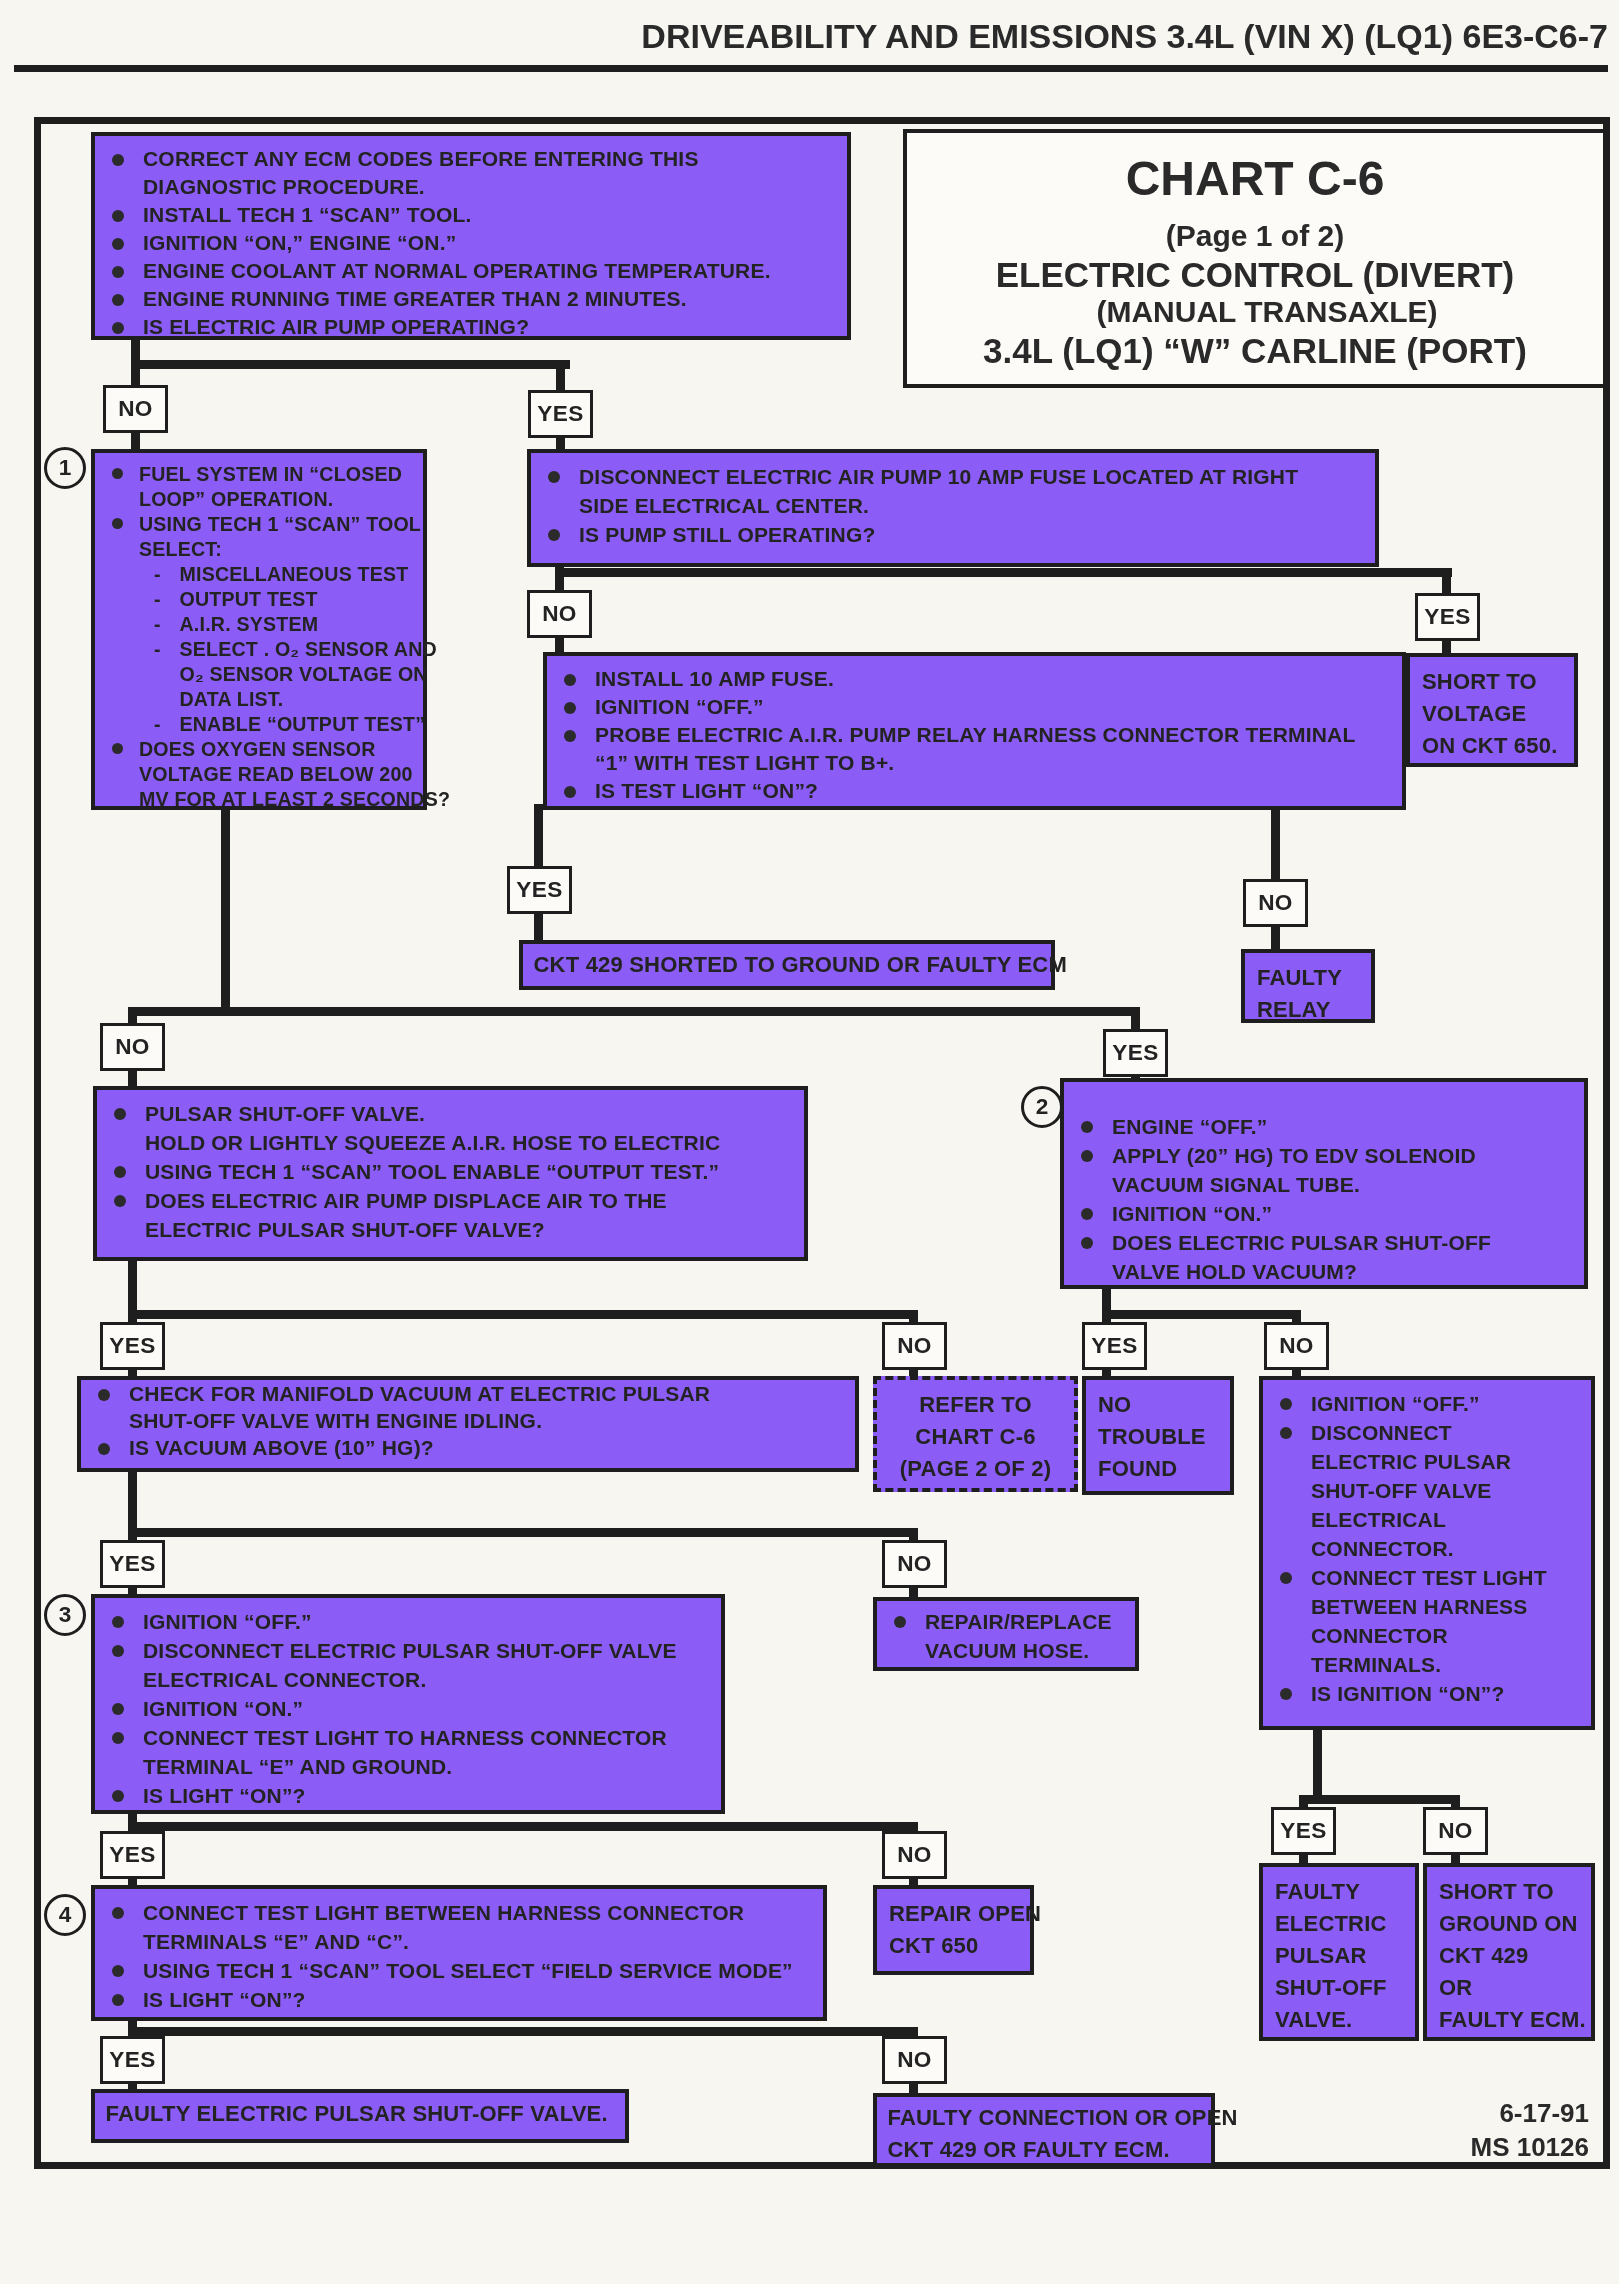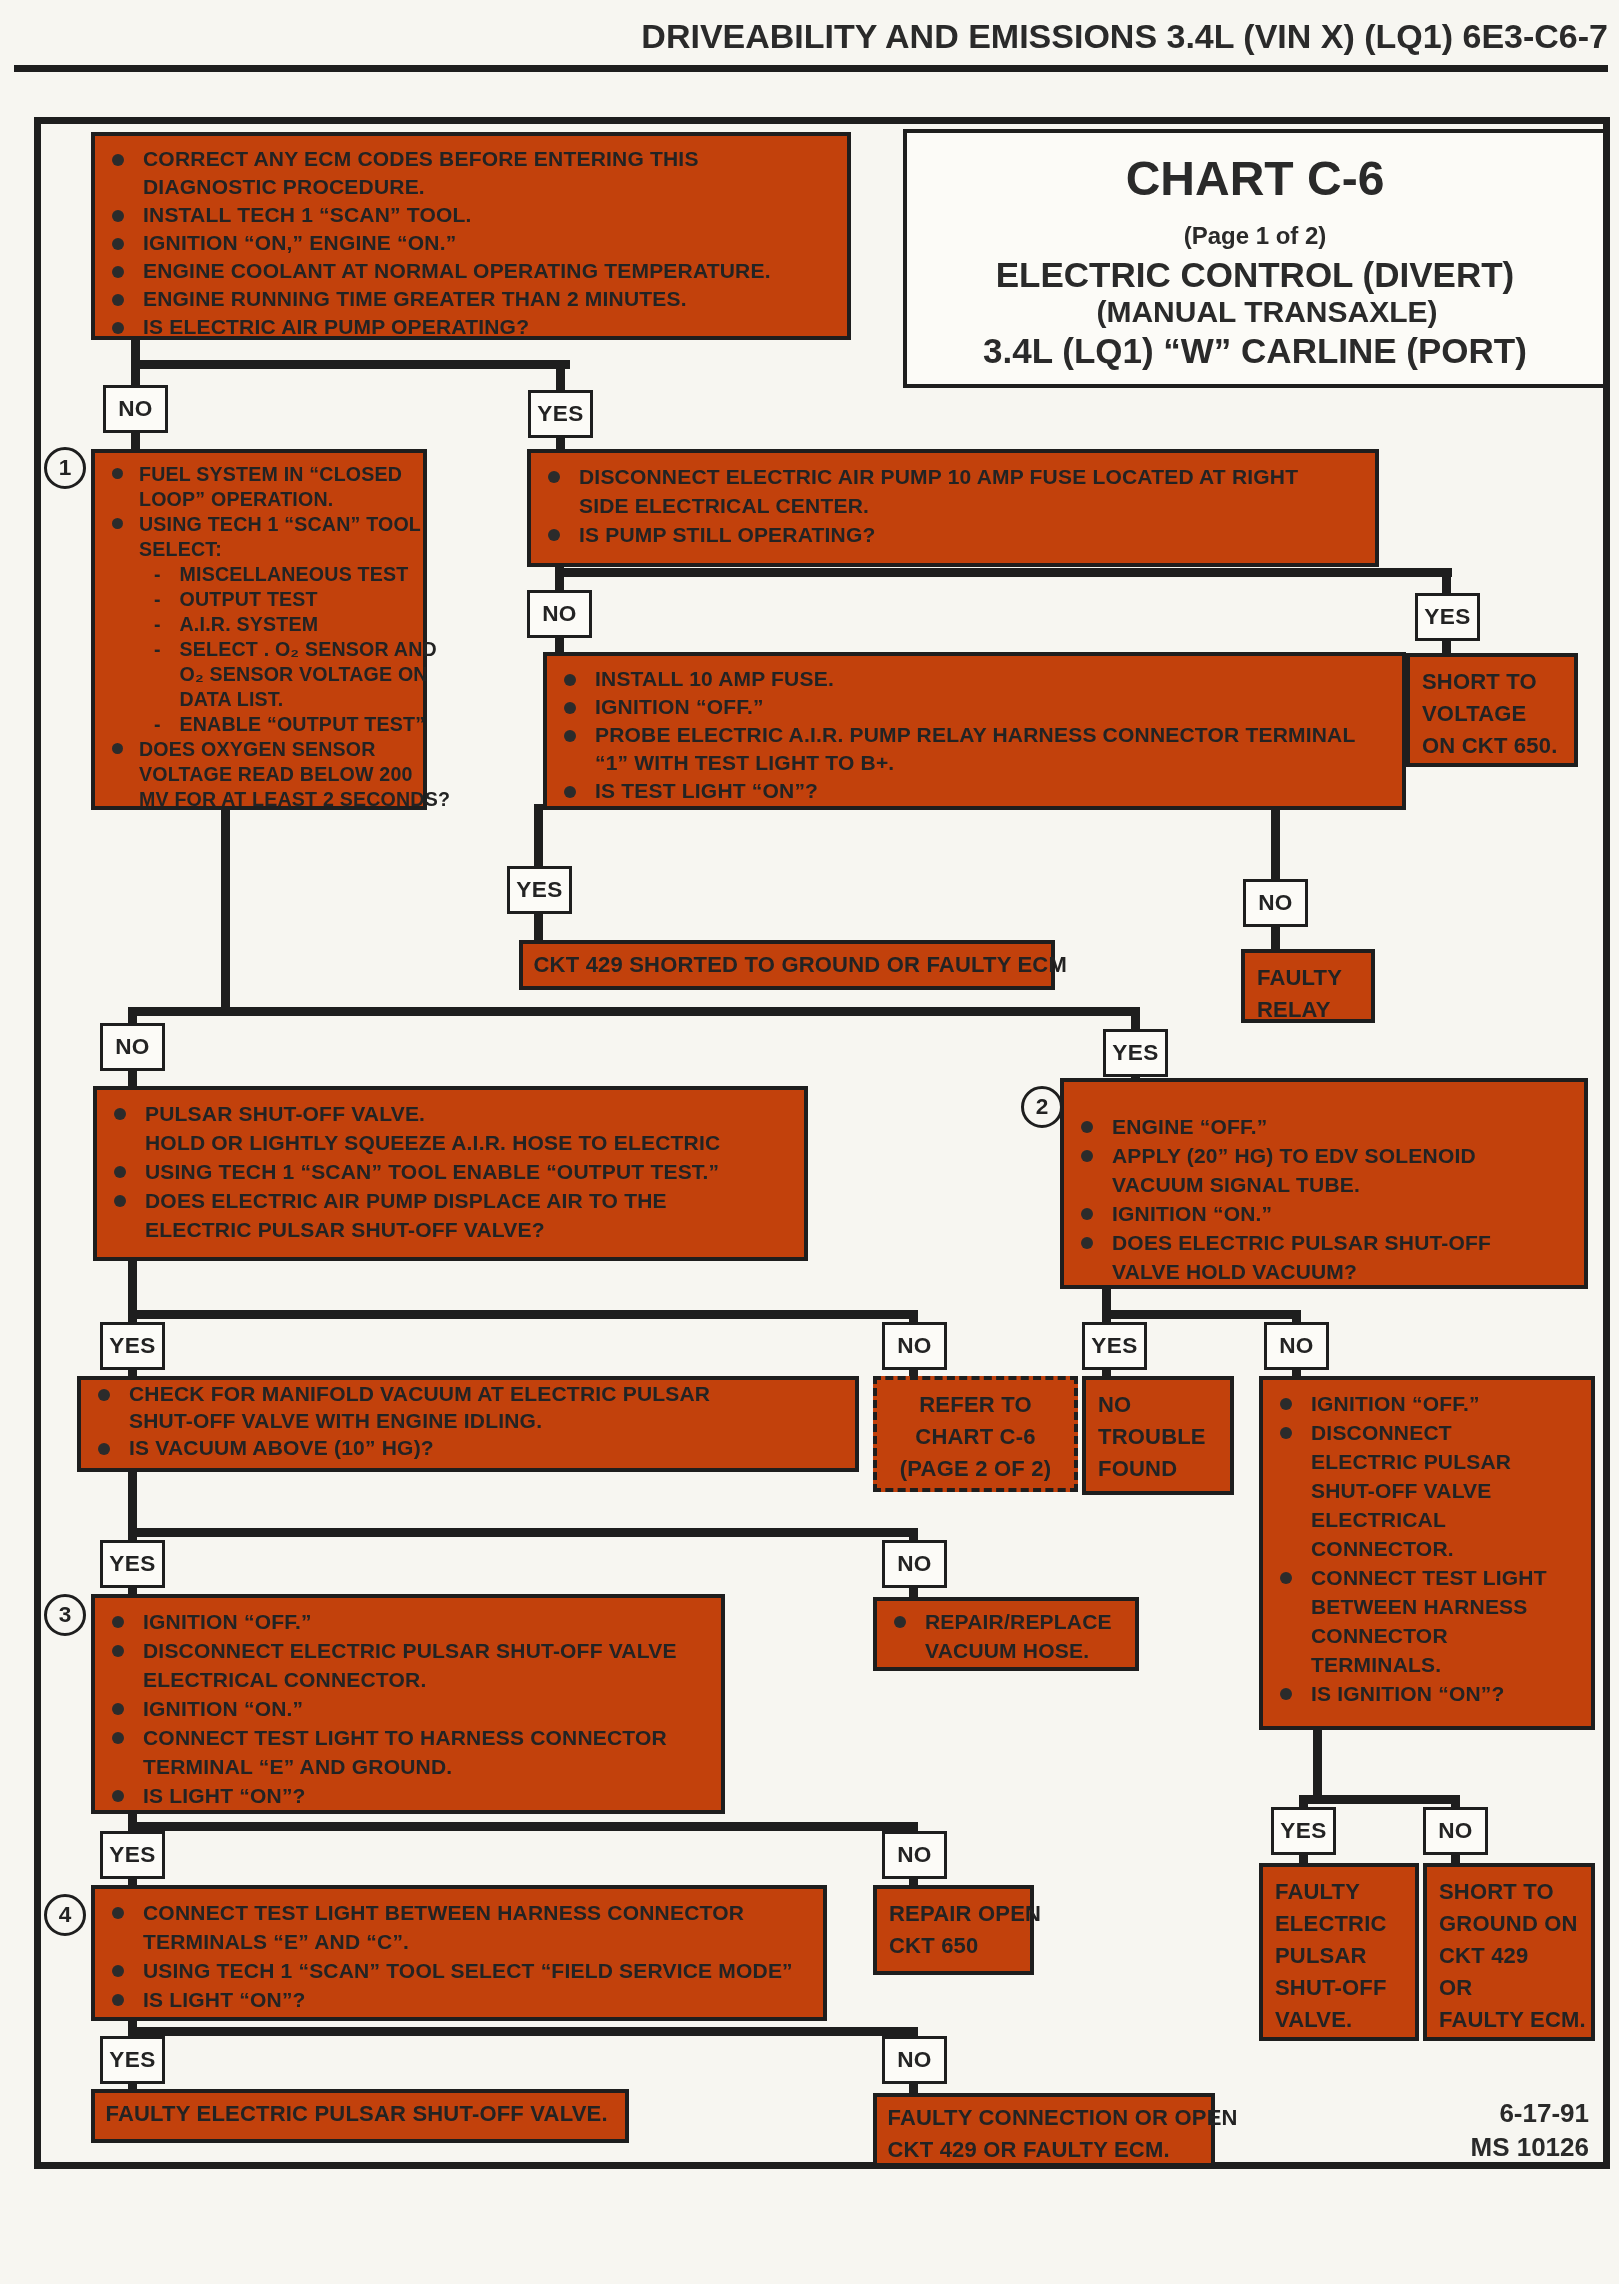--- a/index.html
+++ b/index.html
@@ -5,21 +5,21 @@
   html,body{margin:0;padding:0;}
   body{
     width:1619px;height:2284px;position:relative;
     background:#f7f6f1;
     font-family:"Liberation Sans",sans-serif;
     color:#232323;
   }
   .line{position:absolute;background:#1e1e1e;}
   .box{
     position:absolute;box-sizing:border-box;
-    background:#c2410c;border:4.5px solid #1e1e1e;
+    background:#8b5cf6;border:4.5px solid #1e1e1e;
     padding:9px 12px;
   }
   .dashedbox{border:4.5px dashed #1e1e1e;}
   ul.bullets{list-style:none;margin:0;padding:0;}
   .bullets>li{position:relative;padding-left:36px;}
   .bullets>li::before{
     content:"";position:absolute;left:4.5px;top:9px;
     width:12px;height:12px;border-radius:50%;background:#2b2b2b;
   }
   .bl{font-weight:bold;font-size:21px;line-height:29px;white-space:nowrap;letter-spacing:0.2px;}
@@ -59,21 +59,21 @@
   .frame{
     position:absolute;left:34px;top:117px;width:1576px;height:2052px;
     border:7.5px solid #1e1e1e;box-sizing:border-box;background:transparent;
   }
   .titleblock{
     position:absolute;left:903px;top:129px;width:704px;height:259px;
     box-sizing:border-box;background:#fcfbf7;border:4.5px solid #1e1e1e;
     text-align:center;font-weight:bold;color:#2a2a2a;
   }
   .t1{font-size:48px;line-height:57px;margin-top:16.6px;}
-  .t2{font-size:24px;line-height:38px;margin-top:10.5px;}
+  .t2{font-size:30px;line-height:38px;margin-top:10.5px;}
   .t3{font-size:35px;line-height:39px;}
   .t4{font-size:30px;line-height:36px;padding-left:24px;}
   .t5{font-size:35px;line-height:42px;}
   .footer{
     position:absolute;left:1393px;top:2096px;width:196px;
     text-align:right;font-weight:bold;font-size:26px;line-height:34px;color:#2a2a2a;
   }
 </style>
 </head>
 <body>

